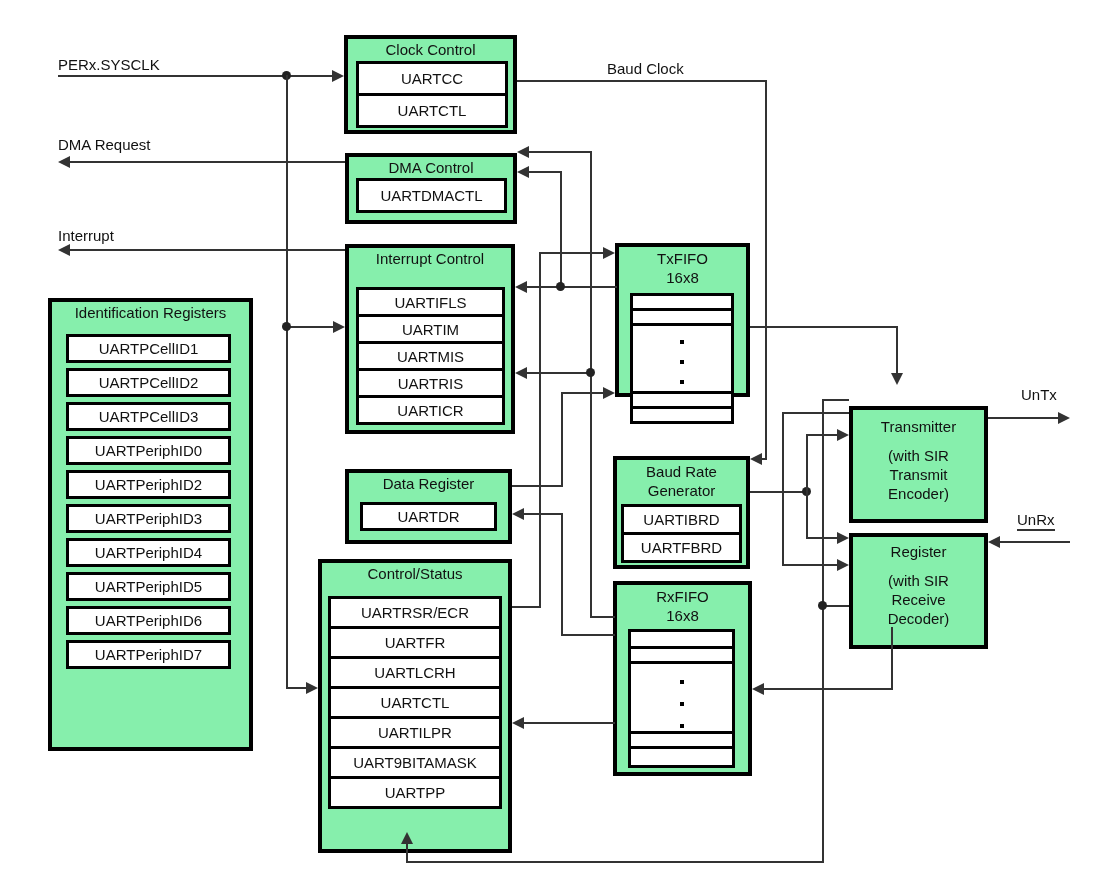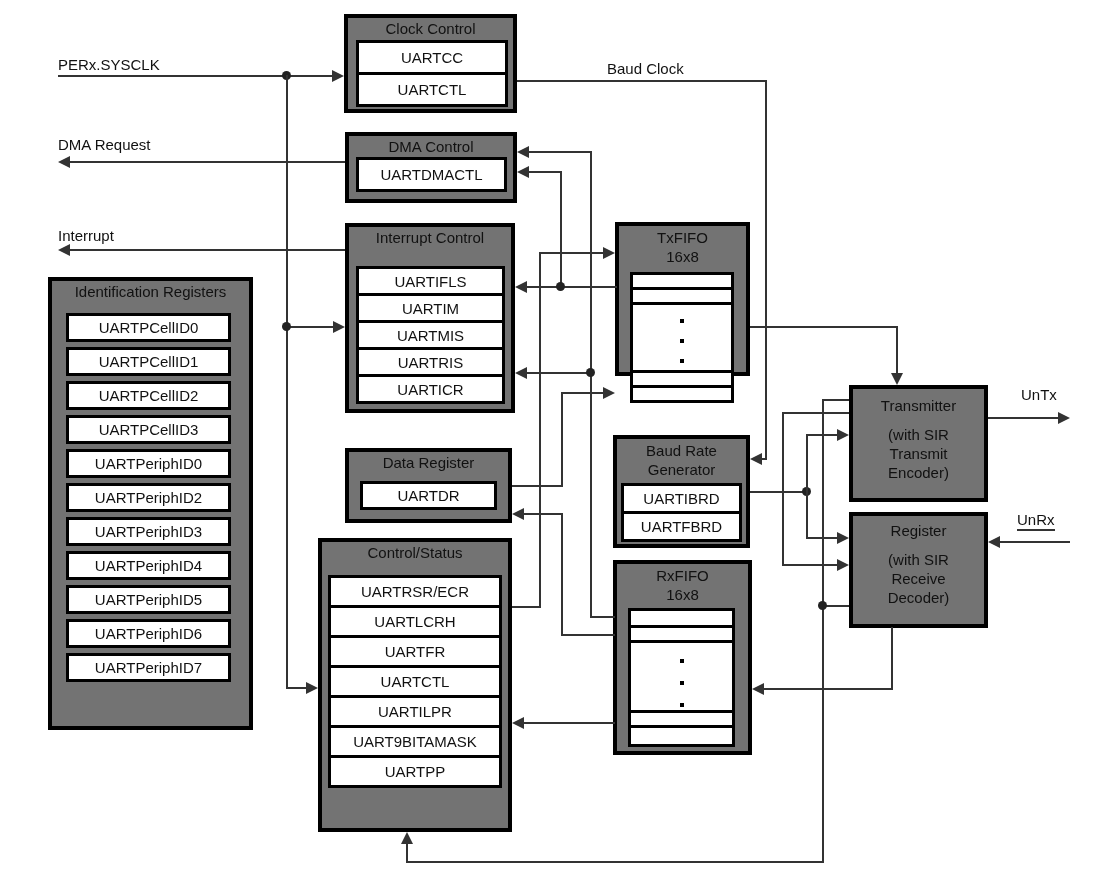--- a/index.html
+++ b/index.html
@@ -1,20 +1,20 @@
 <!DOCTYPE html>
 <html><head>
 <meta charset="utf-8">
 <style>
   html,body{margin:0;padding:0;background:#fff;}
   .canvas{position:relative;width:1116px;height:883px;background:#ffffff;overflow:hidden;
           font-family:"Liberation Sans","DejaVu Sans",sans-serif;font-size:15px;color:#111;}
   .lbl{position:absolute;white-space:nowrap;}
   .ul{border-bottom:2px solid #333;padding-bottom:1px;}
-  .block{position:absolute;border:4px solid #000;background:#737373;box-sizing:border-box;}
+  .block{position:absolute;border:4px solid #000;background:#86efac;box-sizing:border-box;margin-top:21px;}
   .btitle{position:absolute;left:0;right:0;top:2px;text-align:center;}
   .btitle2{position:absolute;left:0;right:0;top:2px;text-align:center;line-height:19px;}
   .regstack{position:absolute;border:3px solid #000;box-sizing:border-box;background:#fff;}
   .reg{display:flex;align-items:center;justify-content:center;border-top:3px solid #000;white-space:nowrap;}
   .reg:first-child{border-top:none;}
   .idrow{border:3px solid #000;height:29px;margin-bottom:5px;display:flex;align-items:center;justify-content:center;box-sizing:border-box;background:#fff;}
   .regbox{position:absolute;border:3px solid #000;box-sizing:border-box;display:flex;align-items:center;justify-content:center;background:#fff;}
   .fifo{position:absolute;border:3px solid #000;box-sizing:border-box;background:#fff;}
   .fline{position:absolute;left:0;right:0;height:3px;background:#000;}
   .fdot{position:absolute;width:4px;height:4px;background:#000;left:50%;margin-left:-2px;}
@@ -60,21 +60,20 @@
       <div class="reg" style="height:24px">UARTIM</div>
       <div class="reg" style="height:24px">UARTMIS</div>
       <div class="reg" style="height:24px">UARTRIS</div>
       <div class="reg" style="height:24px">UARTICR</div>
     </div>
   </div>
 
   <div class="block" style="left:48px;top:277px;width:205px;height:453px">
     <div class="btitle">Identification Registers</div>
     <div style="position:absolute;left:14px;top:32px;width:165px;">
-      <div class="idrow">UARTPCellID0</div>
       <div class="idrow">UARTPCellID1</div>
       <div class="idrow">UARTPCellID2</div>
       <div class="idrow">UARTPCellID3</div>
       <div class="idrow">UARTPeriphID0</div>
       <div class="idrow">UARTPeriphID2</div>
       <div class="idrow">UARTPeriphID3</div>
       <div class="idrow">UARTPeriphID4</div>
       <div class="idrow">UARTPeriphID5</div>
       <div class="idrow">UARTPeriphID6</div>
       <div class="idrow">UARTPeriphID7</div>
@@ -83,22 +82,22 @@
 
   <div class="block" style="left:345px;top:448px;width:167px;height:75px">
     <div class="btitle">Data Register</div>
     <div class="regbox" style="left:11px;top:29px;width:137px;height:29px">UARTDR</div>
   </div>
 
   <div class="block" style="left:318px;top:538px;width:194px;height:294px">
     <div class="btitle">Control/Status</div>
     <div class="regstack" style="left:6px;top:33px;width:174px;">
       <div class="reg" style="height:27px">UARTRSR/ECR</div>
+      <div class="reg" style="height:27px">UARTFR</div>
       <div class="reg" style="height:27px">UARTLCRH</div>
-      <div class="reg" style="height:27px">UARTFR</div>
       <div class="reg" style="height:27px">UARTCTL</div>
       <div class="reg" style="height:27px">UARTILPR</div>
       <div class="reg" style="height:27px">UART9BITAMASK</div>
       <div class="reg" style="height:27px">UARTPP</div>
     </div>
   </div>
 
   <div class="block" style="left:615px;top:222px;width:135px;height:154px">
     <div class="btitle2">
       <span>TxFIFO</span><br>

